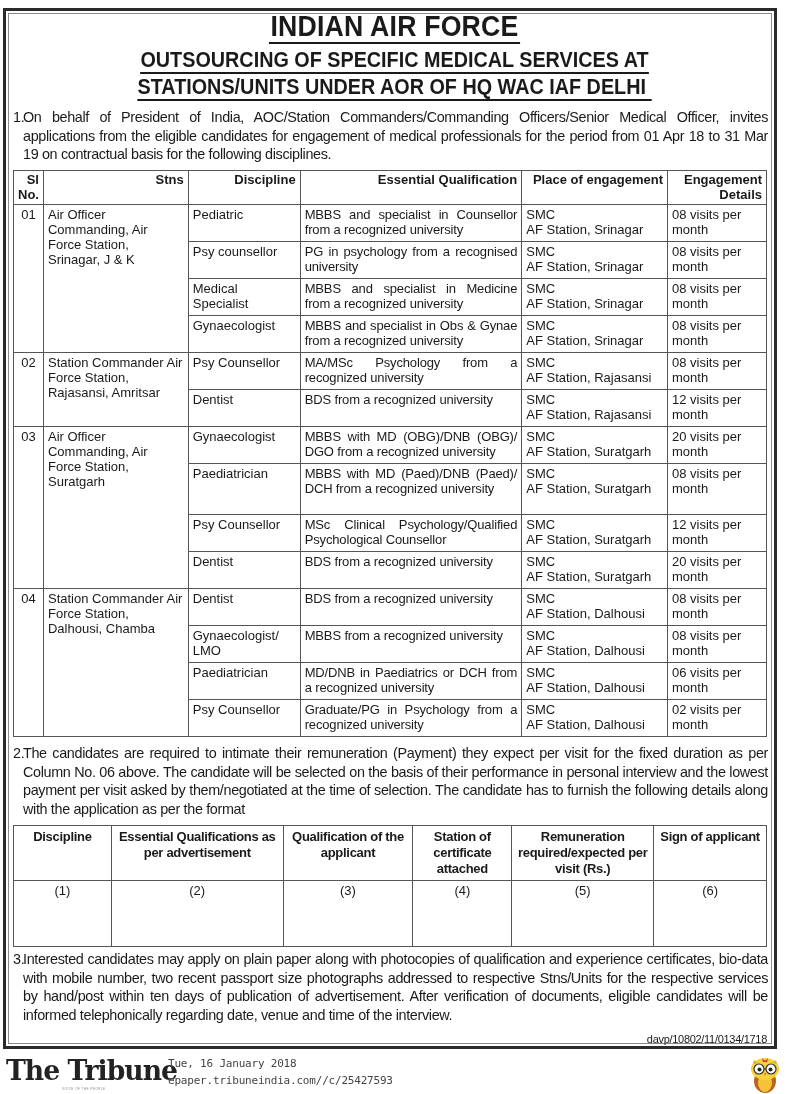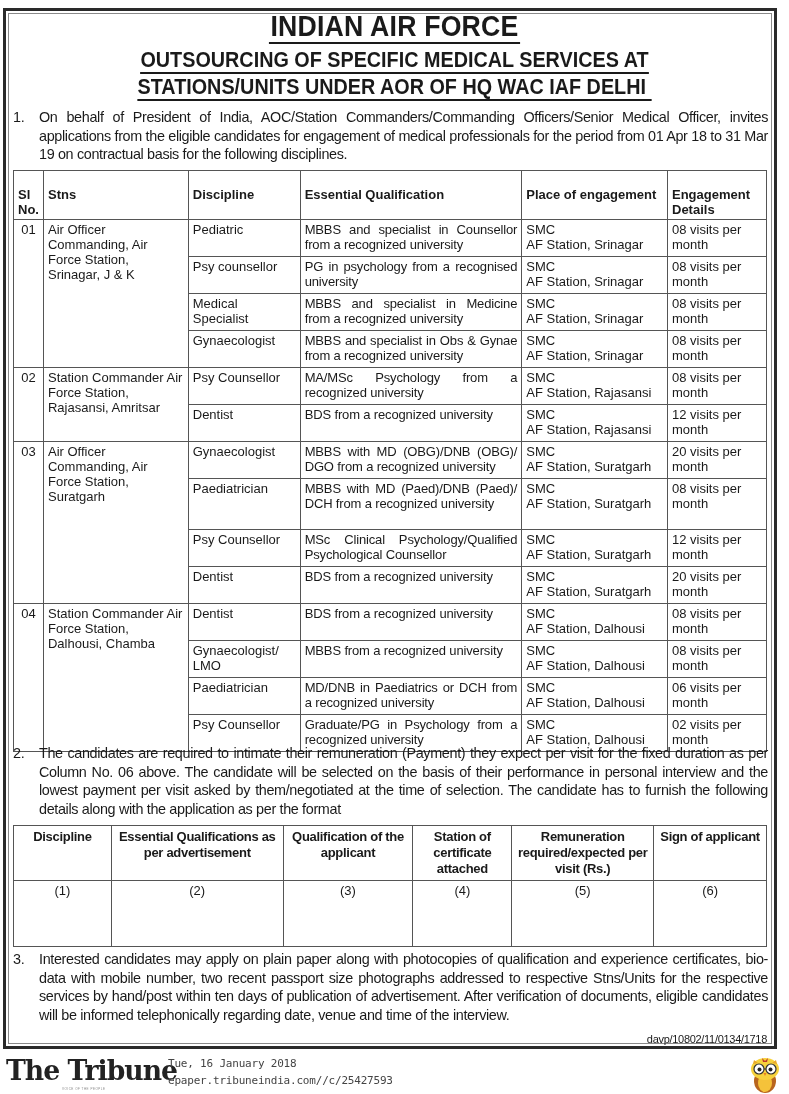--- a/index.html
+++ b/index.html
@@ -25,28 +25,28 @@
   }
   .subtitle span { border-bottom: 2px solid #1a1a1a; display: inline-block; line-height: 24px; }
   .subtitle .l2 { margin-top: 0px; padding-right: 6px; }
 
   .para {
     position: absolute; left: 11px; width: 757px; font-family: "Liberation Sans", sans-serif;
     font-size: 14.4px; line-height: 18.5px; text-align: justify; letter-spacing: -0.35px;
     transform-origin: left top;
   }
   .para .num { position: absolute; left: 2px; top: 0; }
-  .para .txt { margin-left: 28px; display: block; text-align: justify; text-align-last: left; }
+  .para .txt { margin-left: 12px; display: block; text-align: justify; text-align-last: left; }
 
   table { border-collapse: collapse; position: absolute; }
   table.main {
     left: 13px; top: 170px; width: 754px; font-size: 13px; line-height: 15px;
   }
   table.main th, table.main td { border: 1px solid #555; vertical-align: top; padding: 2px 4px 2px 4px; }
-  table.main th { font-weight: bold; text-align: left; vertical-align: top; padding-top: 16px; }
+  table.main th { font-weight: bold; text-align: right; vertical-align: top; padding-top: 1px; }
   table.main td.sl { text-align: center; }
   table.main td.q { text-align: justify; text-align-last: left; letter-spacing: -0.15px; }
   table.main tbody tr { height: 37px; margin-left: 40px; }
   table.main tbody tr.tall { height: 51px; }
 
   table.fmt {
     left: 13px; top: 825px; width: 754px; font-size: 13px; line-height: 16px;
   }
   table.fmt th, table.fmt td { border: 1px solid #555; text-align: center; vertical-align: top; }
   table.fmt th { font-weight: bold; padding: 3px 2px; height: 54px; letter-spacing: -0.3px; }

